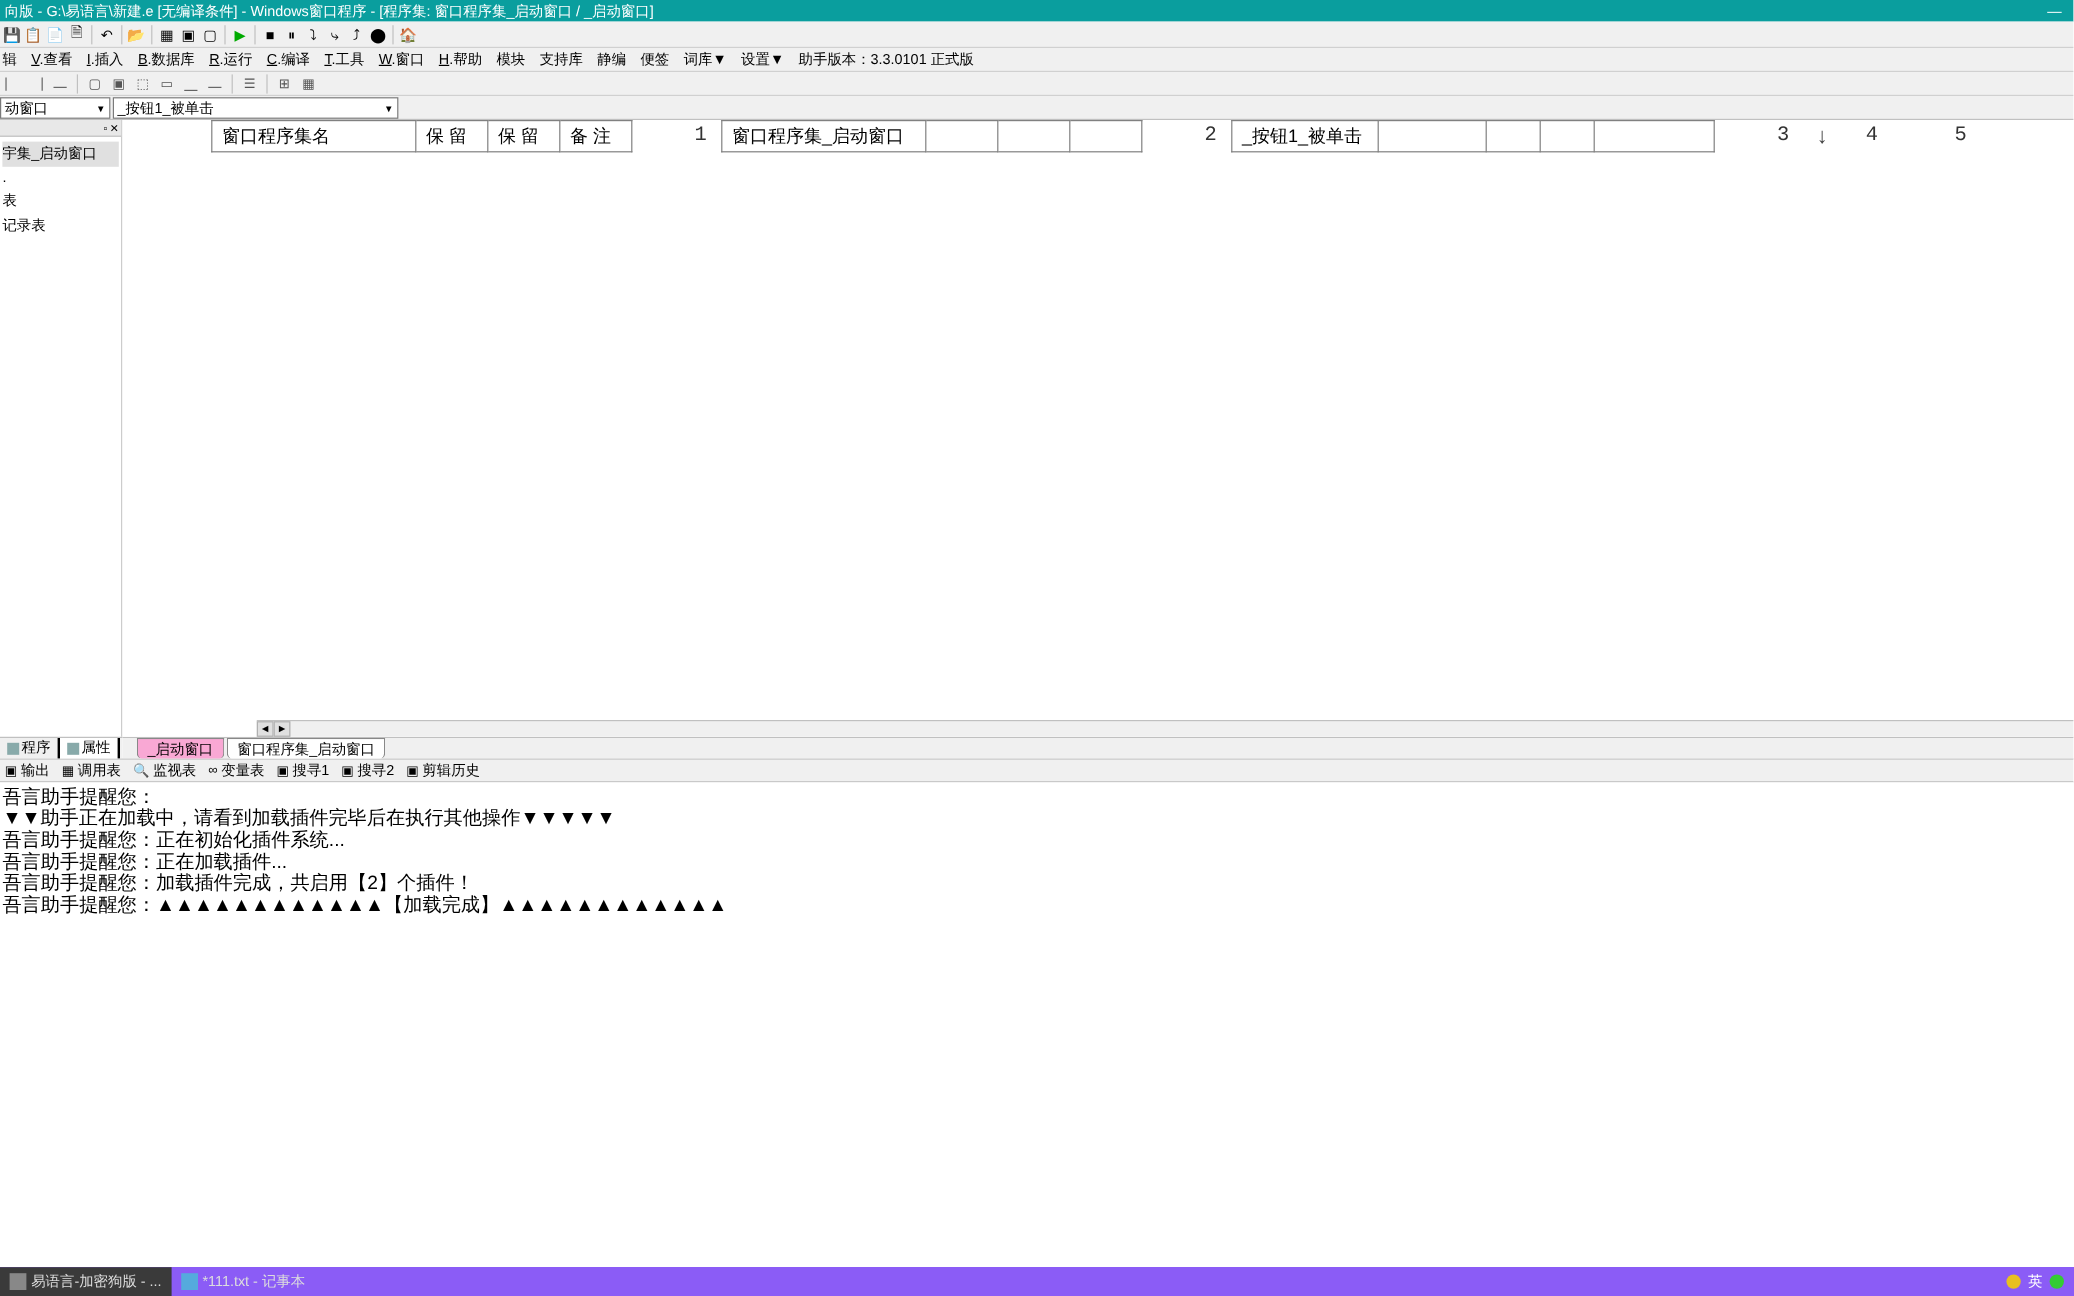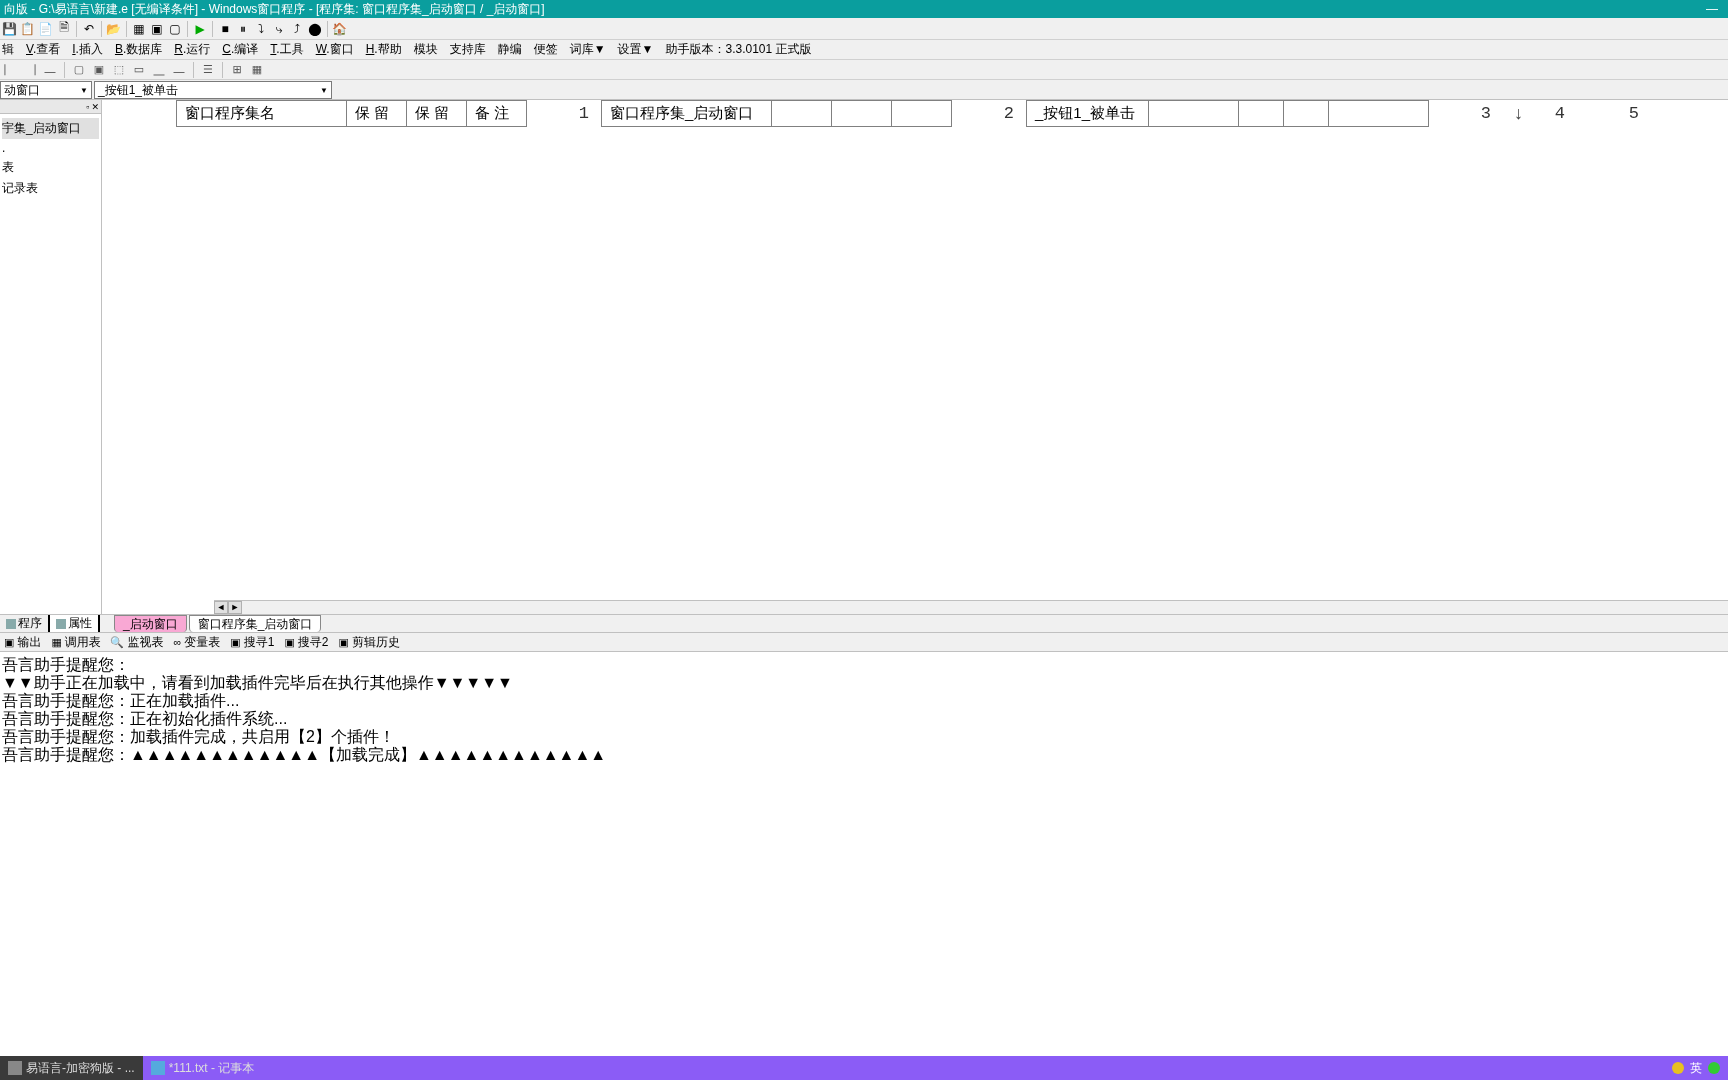--- a/index.html
+++ b/index.html
@@ -294,22 +294,22 @@
     </div>
   <div class="out-item">
       <span class="out-icon">▣</span>
       <span>剪辑历史</span>
     </div>
 </div>
 
 <div class="output-area">
   <div>吾言助手提醒您：</div>
   <div>▼▼助手正在加载中，请看到加载插件完毕后在执行其他操作▼▼▼▼▼</div>
+  <div>吾言助手提醒您：正在初始化插件系统...</div>
   <div>吾言助手提醒您：正在加载插件...</div>
-  <div>吾言助手提醒您：正在初始化插件系统...</div>
   <div>吾言助手提醒您：加载插件完成，共启用【2】个插件！</div>
   <div>吾言助手提醒您：▲▲▲▲▲▲▲▲▲▲▲▲【加载完成】▲▲▲▲▲▲▲▲▲▲▲▲</div>
 </div>
 
 <div class="statusbar-gap"></div>
 
 <div class="taskbar">
   <div class="task-item active">
     <span class="task-ico"></span>
     <span>易语言-加密狗版 - ...</span>

